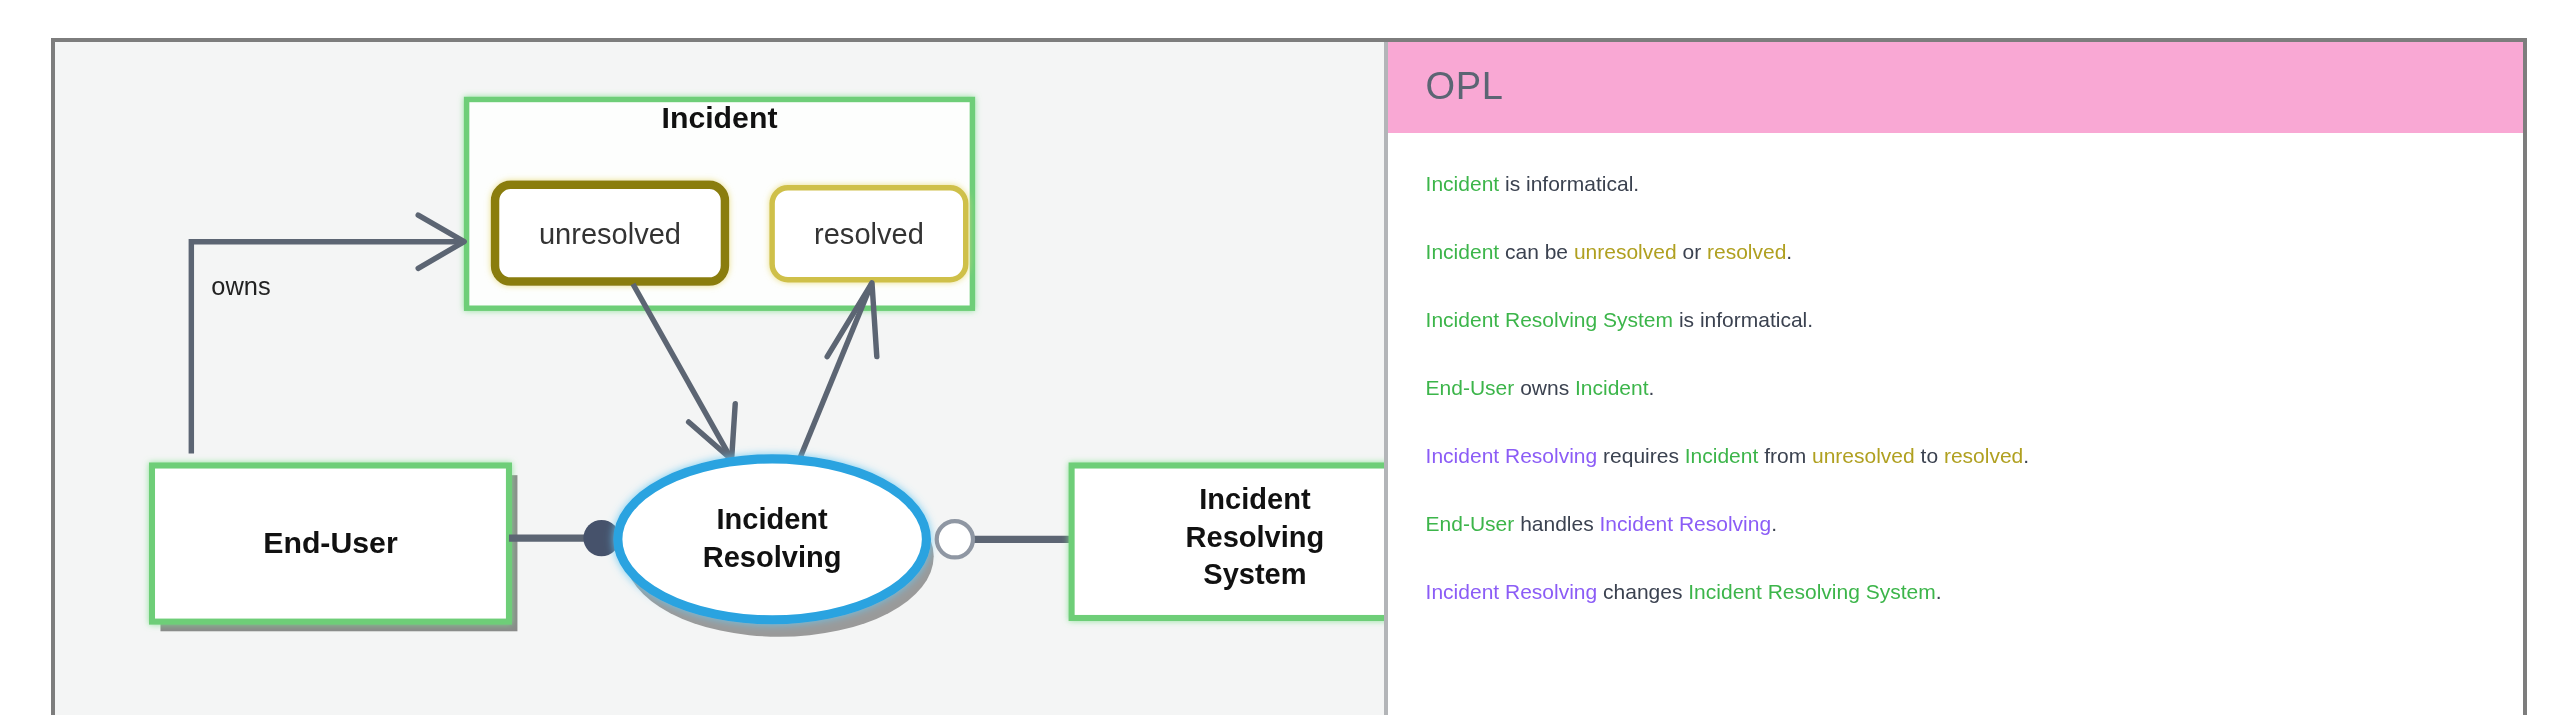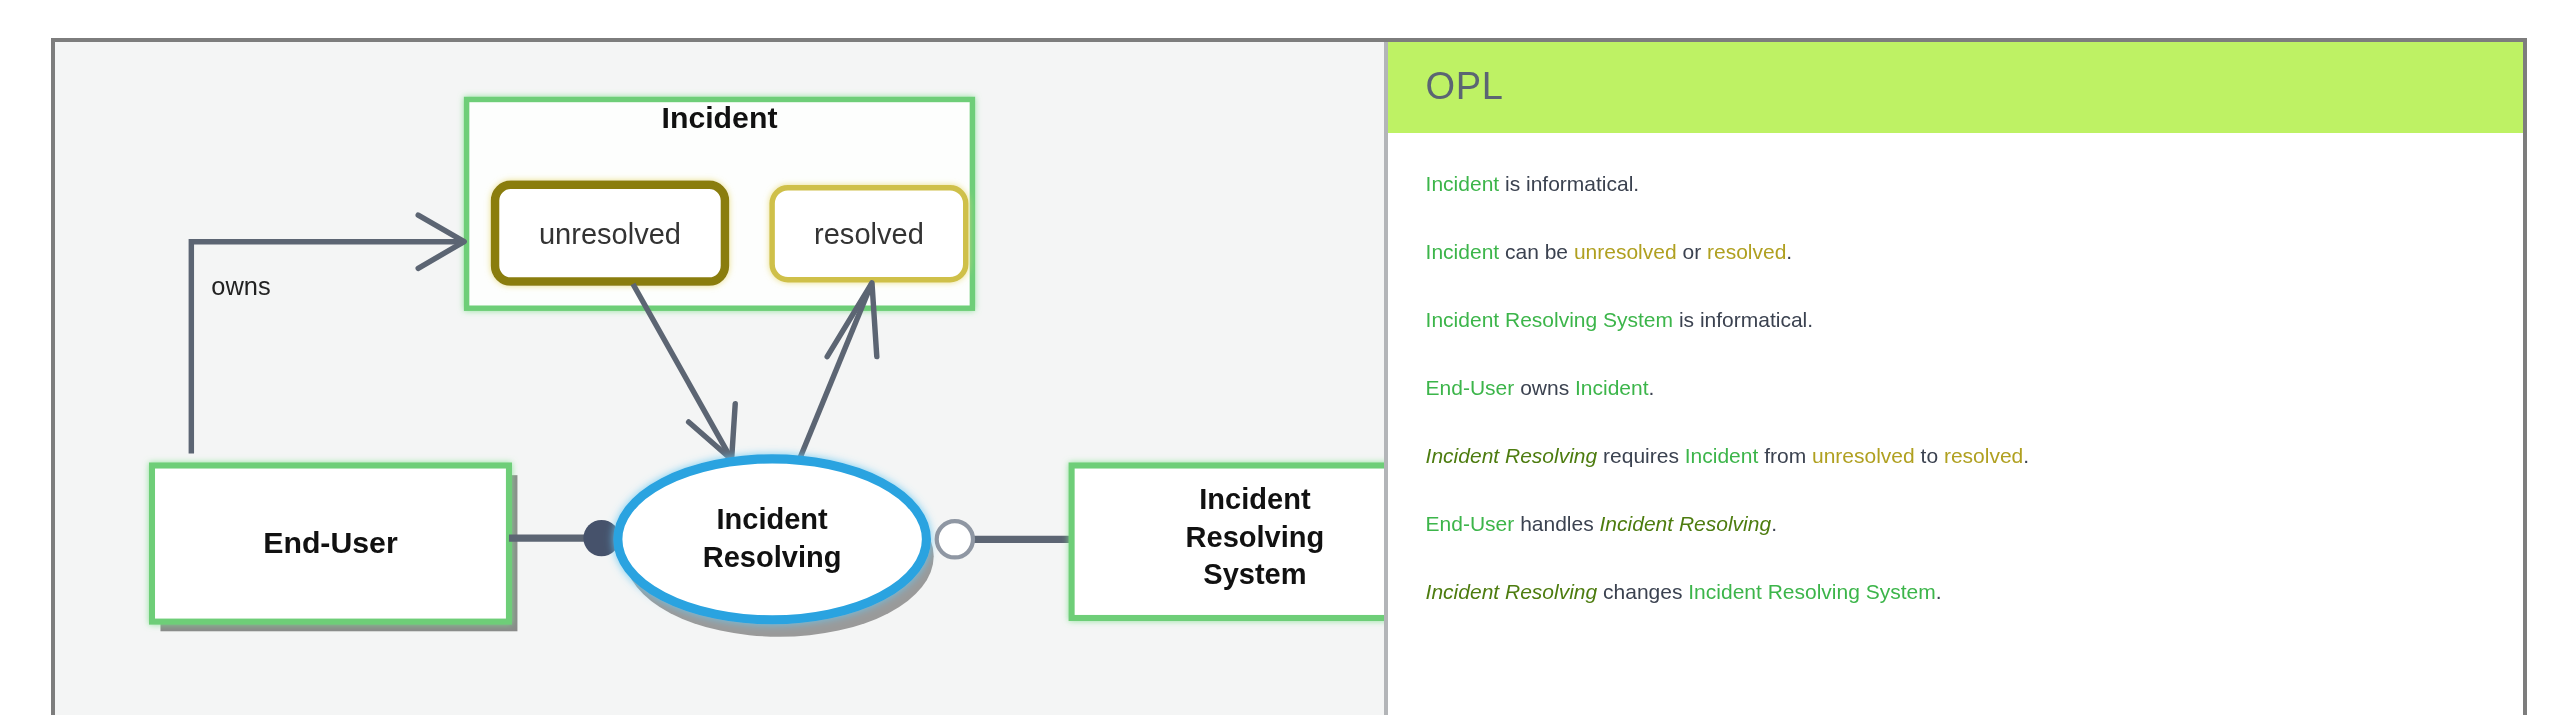--- a/index.html
+++ b/index.html
@@ -18,35 +18,35 @@
     position:relative;width:1329px;height:100%;
     background:#f4f5f5;flex:0 0 auto;
   }
   #divider{width:3.6px;height:100%;background:#b3b5b8;flex:0 0 auto;}
   
   #opl-panel{
     position:relative;flex:1 1 auto;height:100%;background:#ffffff;
   }
   #opl-header{
     position:absolute;left:0;top:0;right:0;height:91px;
-    background:#bef264;
+    background:#f9a8d4;
   }
   #opl-title{
     position:absolute;left:38px;top:23px;
     font-size:38px;color:#5b6573;letter-spacing:0.6px;
   }
   #opl-lines{
     position:absolute;left:38px;top:108px;right:12px;
   }
   .opl-line{
     font-size:21px;line-height:68px;white-space:nowrap;color:#3b4250;
   }
   .opl-line.indented{padding-left:52px;}
   .obj{color:#3cb54a;}          
-  .proc{color:#4d7c0f;font-style:italic;}         
+  .proc{color:#8b5cf6;}         
   .state{color:#b0a020;}        
   .plain{color:#3b4250;}        
 
   
   #diagram-svg{position:absolute;left:0;top:0;width:1329px;height:628px;}
   .dg-label{font-family:"Liberation Sans", sans-serif;font-weight:bold;fill:#111111;}
   .dg-state-label{font-family:"Liberation Sans", sans-serif;fill:#333333;}
   .dg-link-label{font-family:"Liberation Sans", sans-serif;fill:#222222;}
 </style>
 </head>

